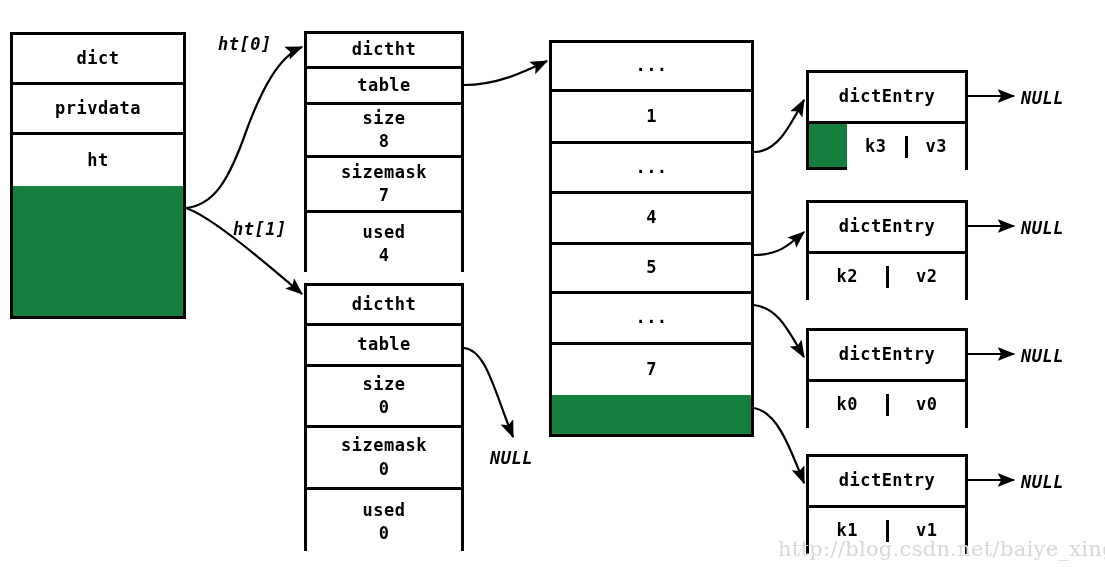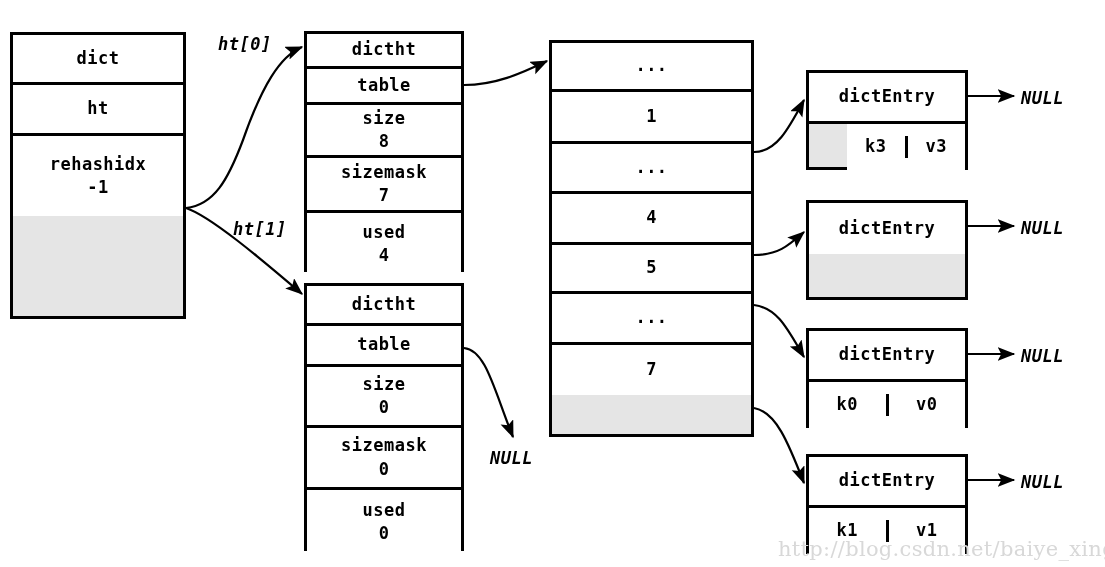--- a/index.html
+++ b/index.html
@@ -13,21 +13,21 @@
   #canvas {
     position: relative;
     width: 1105px;
     height: 567px;
     background: #ffffff;
     overflow: hidden;
   }
   .box {
     position: absolute;
     border: 3px solid #000;
-    background: #e5e5e5;
+    background: #15803d;
     box-sizing: border-box;
     text-align: right;
   }
   .cell {
     position: relative;
     border-bottom: 3px solid #000;
     box-sizing: border-box;
     display: flex;
     flex-direction: column;
     align-items: center;
@@ -98,26 +98,25 @@
 </style>
 </head>
 <body>
 
 <div id="canvas">
 
   <div class="box" style="left:10px; top:32px; width:176px; height:287px;">
     <div class="cell" style="height:50px;">
       <span class="name">dict</span>
     </div>
+    <div class="cell" style="height:50px;">
+      <span class="name">privdata</span>
+    </div>
     <div class="cell" style="height:51px;">
       <span class="name">ht</span>
-    </div>
-    <div class="cell" style="height:80px;">
-      <span class="name">rehashidx</span>
-      <span class="val">-1</span>
     </div>
   </div>
 
   <div class="label" style="left:218px; top:34px;">ht[0]</div>
   <div class="label" style="left:233px; top:219px;">ht[1]</div>
 
   <div class="box" style="left:304px; top:31px; width:160px; height:241px;">
     <div class="cell" style="height:35px;">
       <span class="name">dictht</span>
     </div>
@@ -192,20 +191,24 @@
     <div class="cell row-split" style="height:46px;margin-left:38px;">
       <div>k3</div>
       <div>v3</div>
     </div>
   </div>
   <div class="label" style="left:1021px; top:88px;">NULL</div>
 
   <div class="box" style="left:806px; top:200px; width:162px; height:100px;">
     <div class="cell" style="height:51px;">
       <span class="name">dictEntry</span>
+    </div>
+    <div class="cell row-split" style="height:46px;">
+      <div>k2</div>
+      <div>v2</div>
     </div>
   </div>
   <div class="label" style="left:1021px; top:218px;">NULL</div>
 
   <div class="box" style="left:806px; top:328px; width:162px; height:100px;">
     <div class="cell" style="height:51px;">
       <span class="name">dictEntry</span>
     </div>
     <div class="cell row-split" style="height:46px;">
       <div>k0</div>

